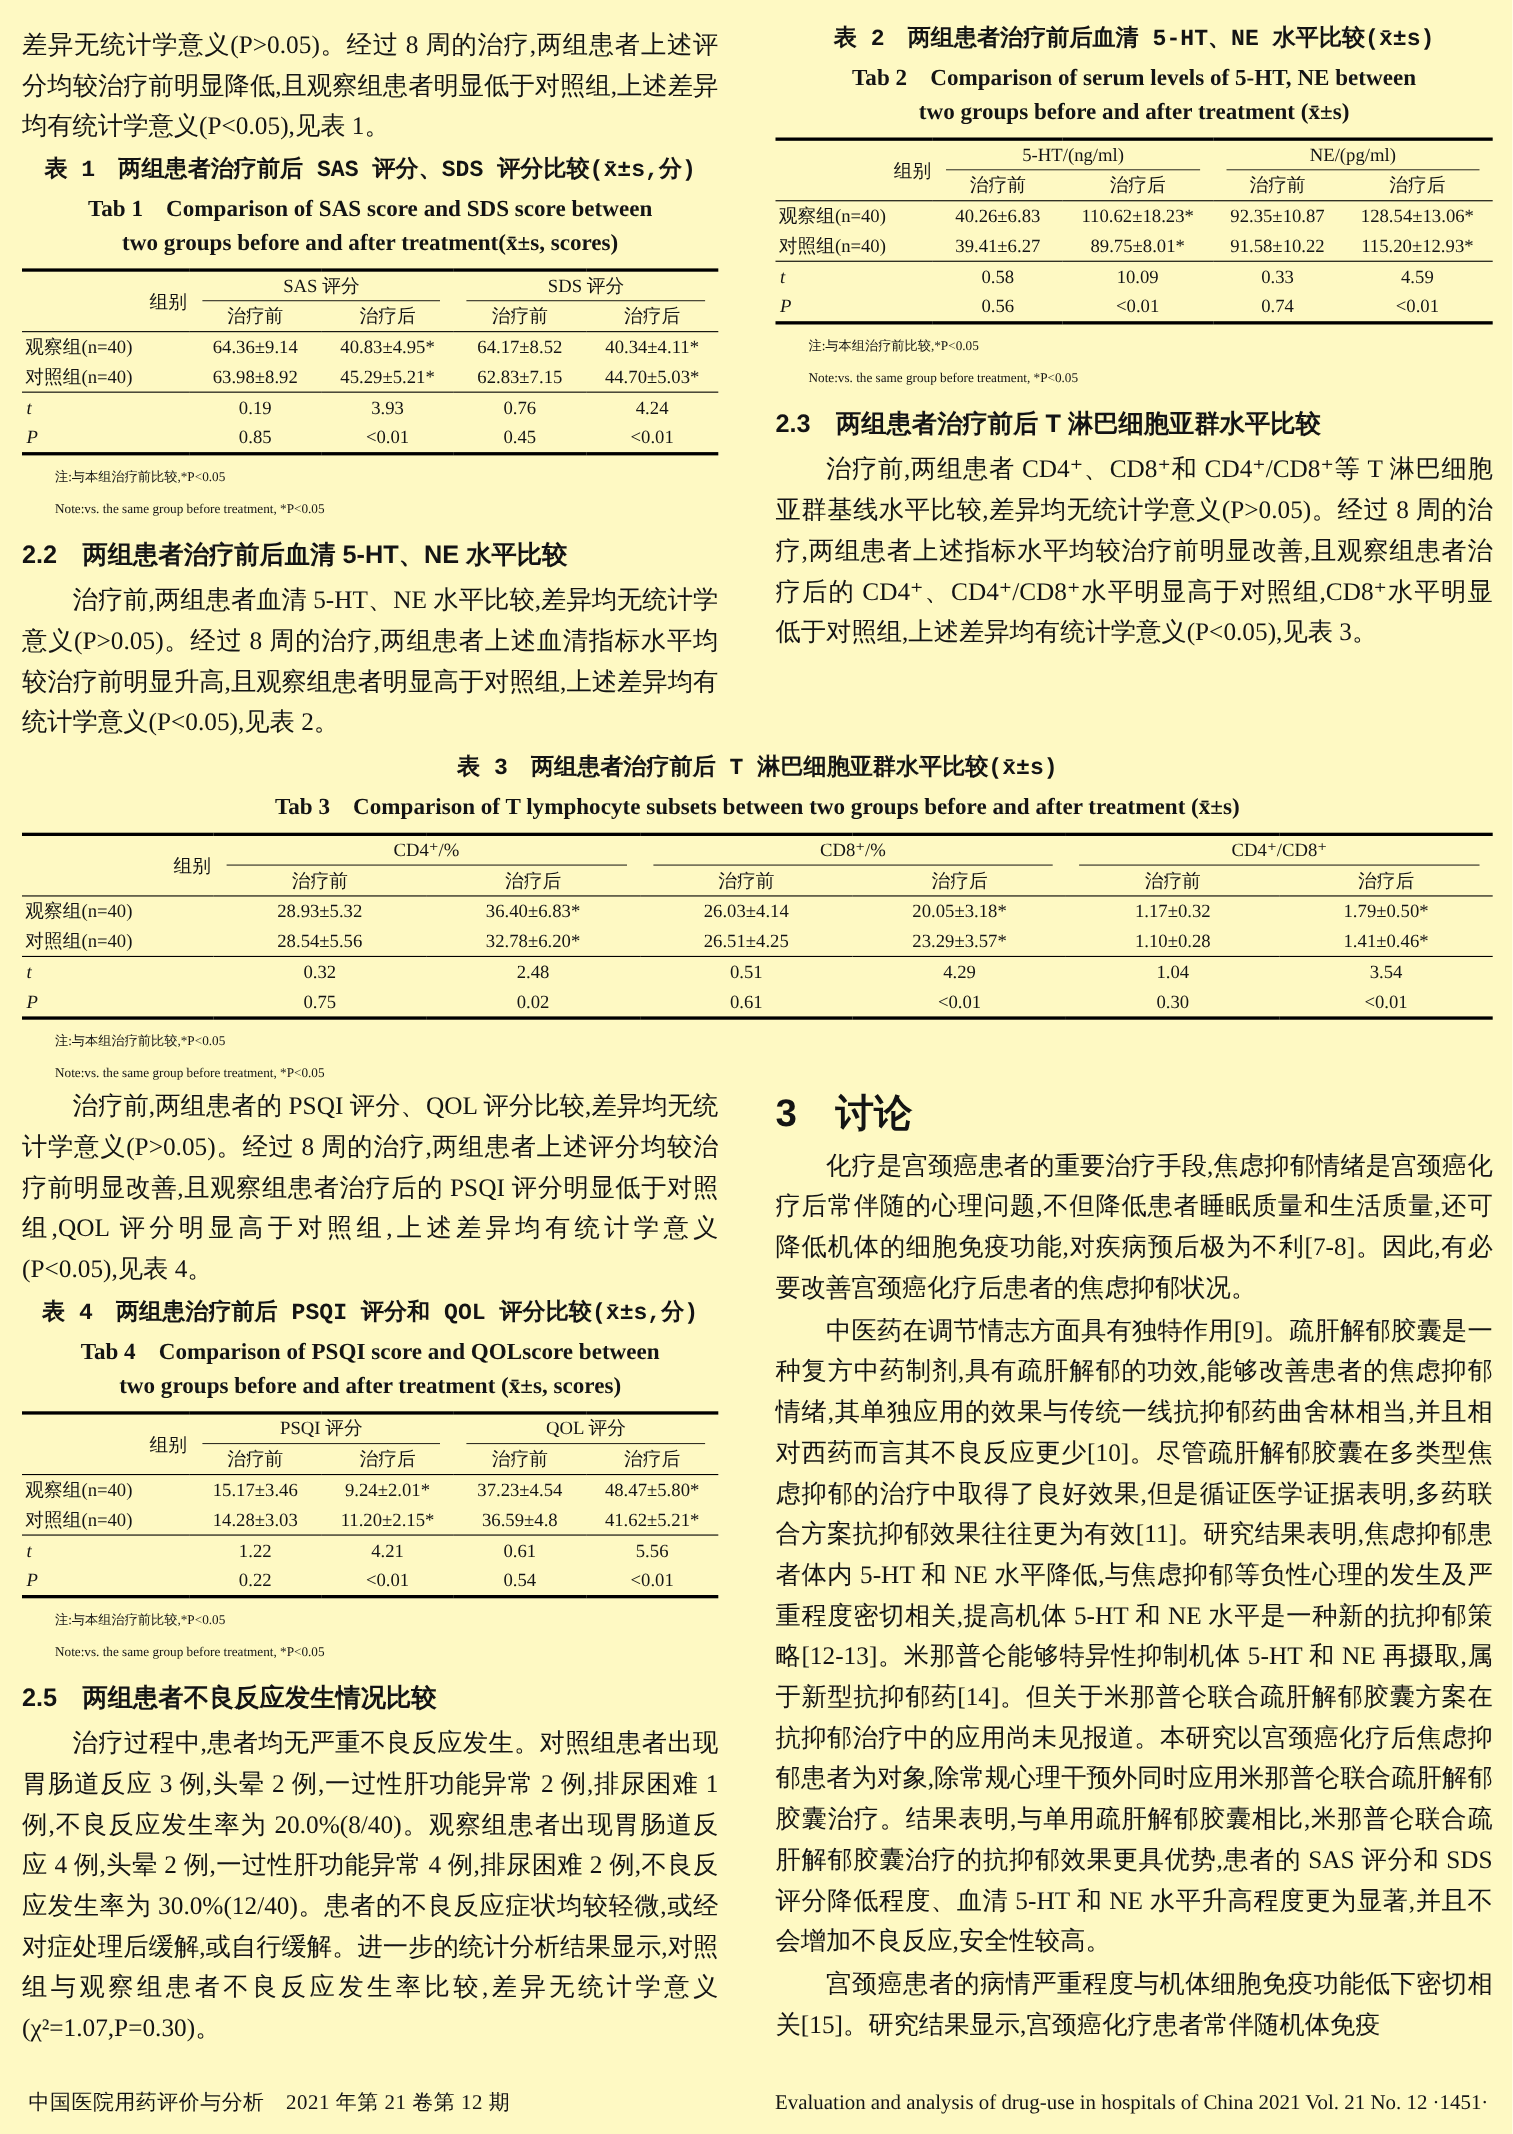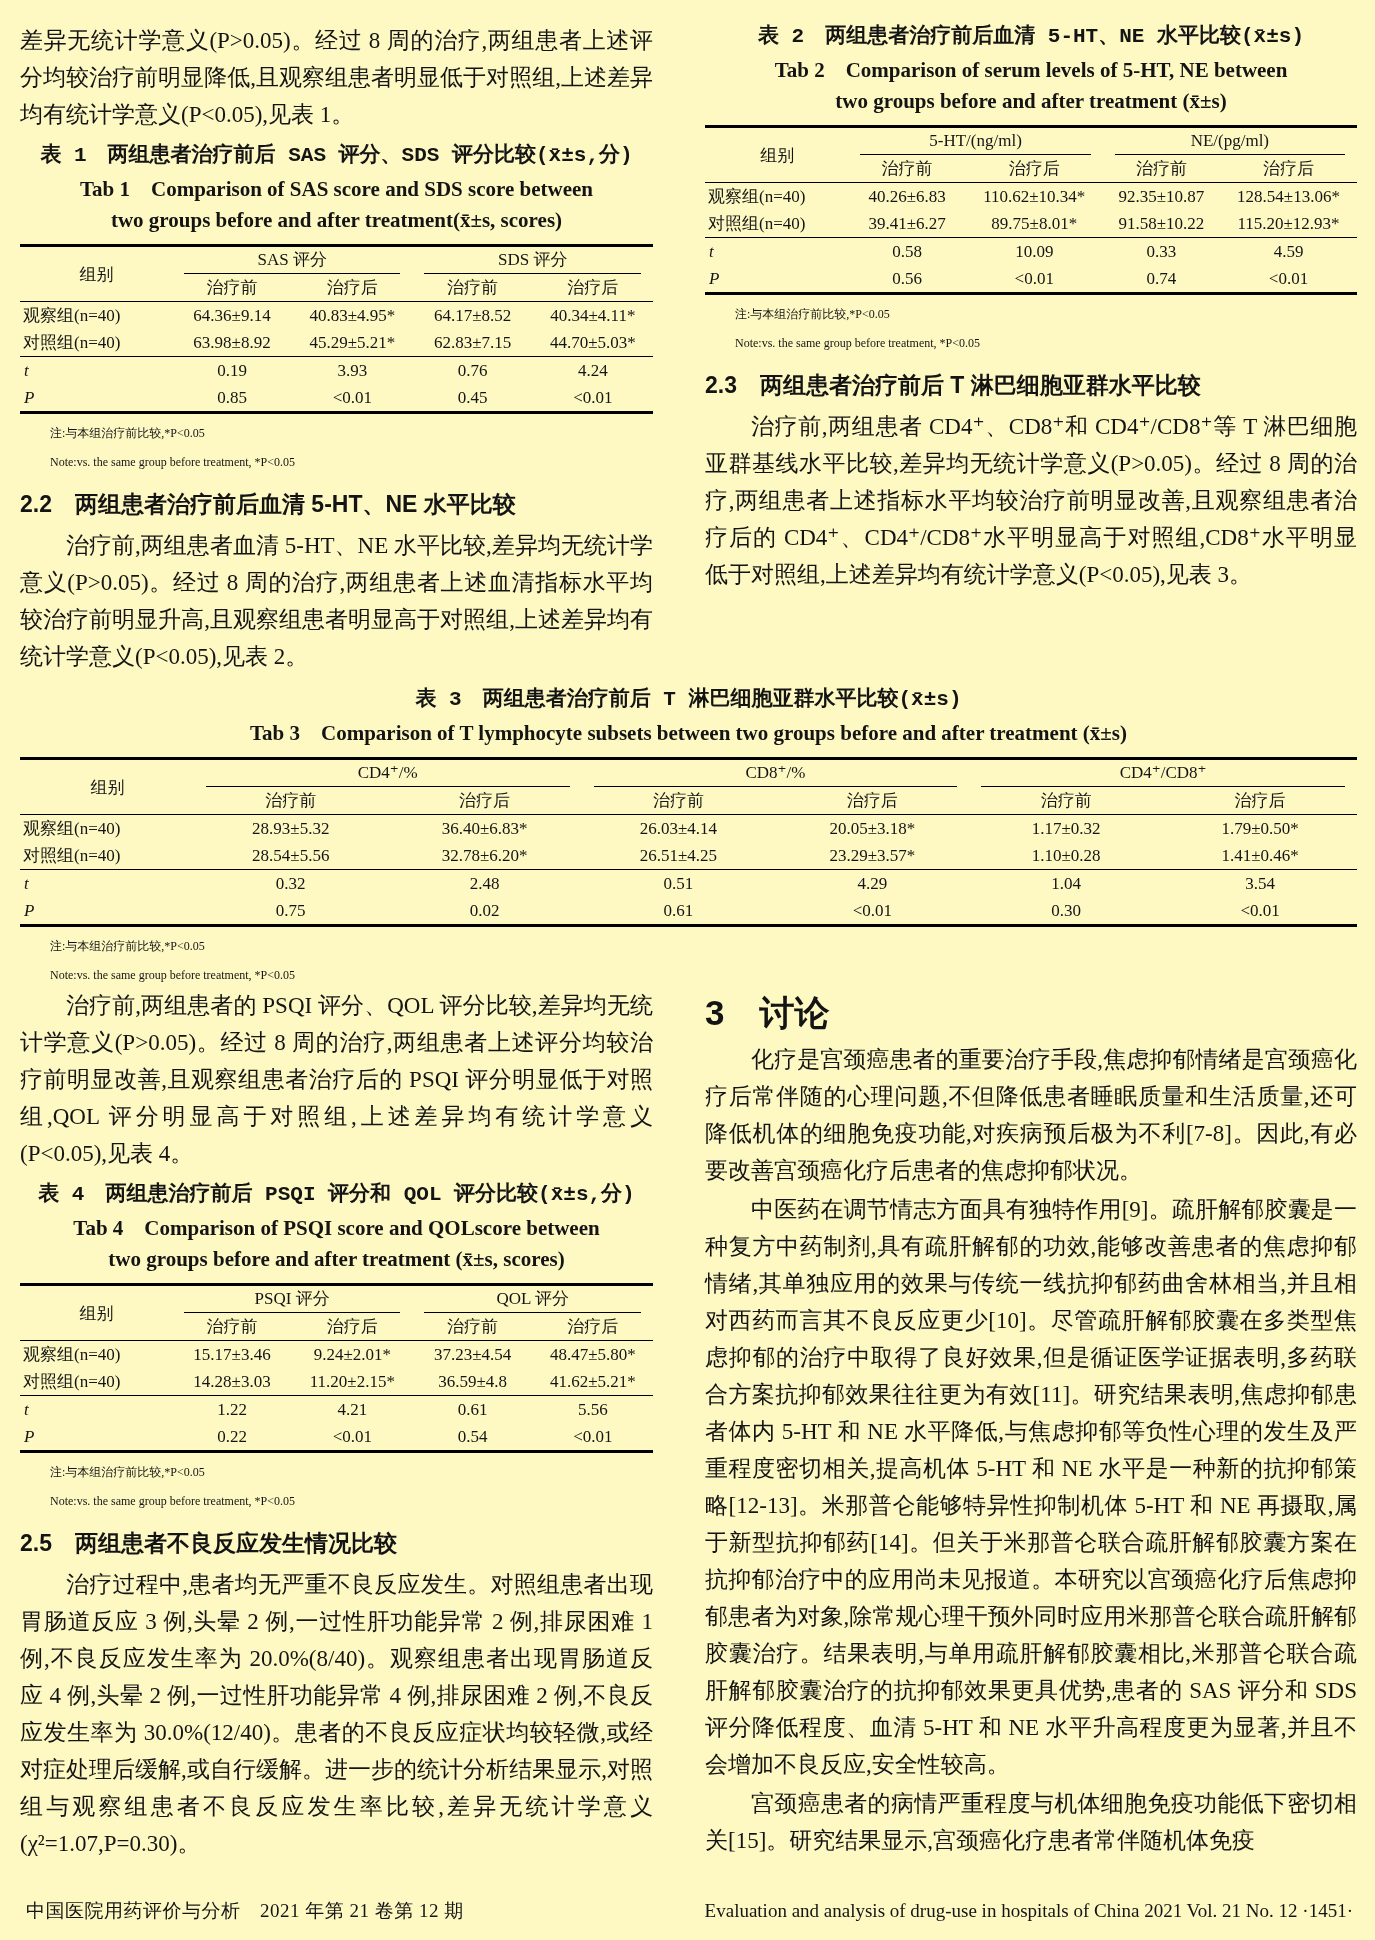--- a/index.html
+++ b/index.html
@@ -33,21 +33,21 @@
     font-weight:bold; font-size:21px; line-height:31px; text-align:center; margin:0 0 8px 0;
   }
   .tcap-zh.first { margin-top:0; }
 
   table.dt {
     width:100%; border-collapse:collapse; table-layout:fixed;
     border-top:3px solid #000; border-bottom:3px solid #000;
     font-size:17px; font-family:"Liberation Serif","DejaVu Serif",serif;
   }
   .dt th, .dt td { padding:3px 2px; font-weight:normal; text-align:center; line-height:21px; overflow:hidden; white-space:nowrap; }
-  .dt th.grp { text-align:center; vertical-align:middle; padding-left:3px; border-bottom:1.5px solid #000; }
+  .dt th.grp { text-align:right; vertical-align:middle; padding-left:3px; border-bottom:1.5px solid #000; }
   .dt tr.sub th { border-bottom:1.5px solid #000; }
   .dt th.gspan { padding:2px 0 0 0; }
   .dt th.gspan .gl { border-bottom:1.5px solid #000; padding-bottom:3px; margin:0 12px; }
   .dt tr.glast td { border-bottom:1.5px solid #000; }
   .dt td.rowlab { text-align:left; padding-left:3px; }
   .dt td.statlab { text-align:left; padding-left:4px; font-style:italic; }
 
   .tnote { font-size:12px; line-height:24px; padding-left:30px; margin-top:7px; }
   .tnote.en { margin-top:5px; }
 
@@ -168,21 +168,21 @@
             <th>治疗前</th>
             <th>治疗后</th>
             <th>治疗前</th>
             <th>治疗后</th>
           </tr>
         </thead>
         <tbody>
           <tr>
             <td class="rowlab">观察组(n=40)</td>
             <td>40.26±6.83</td>
-            <td>110.62±10.34*</td>
+            <td>110.62±18.23*</td>
             <td>92.35±10.87</td>
             <td>128.54±13.06*</td>
           </tr>
           <tr class="glast">
             <td class="rowlab">对照组(n=40)</td>
             <td>39.41±6.27</td>
             <td>89.75±8.01*</td>
             <td>91.58±10.22</td>
             <td>115.20±12.93*</td>
           </tr>

